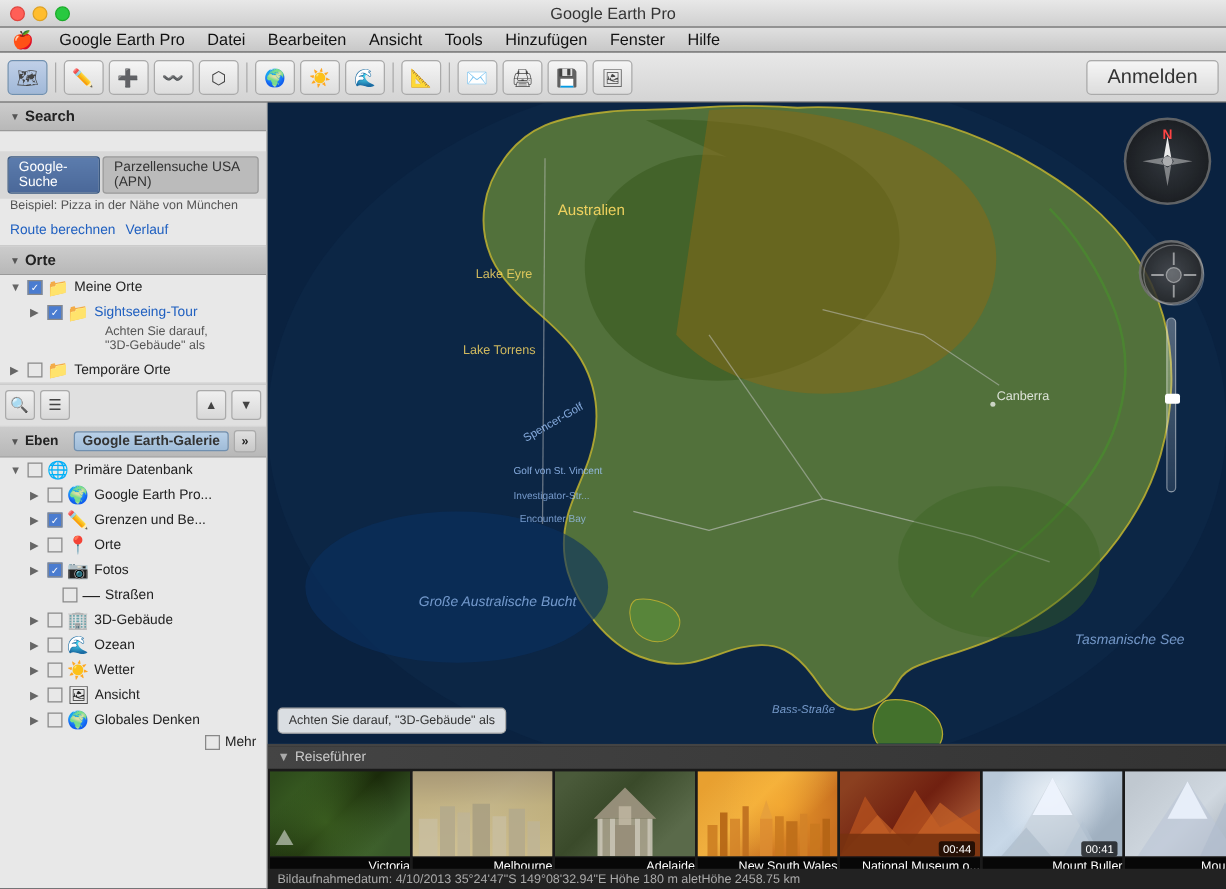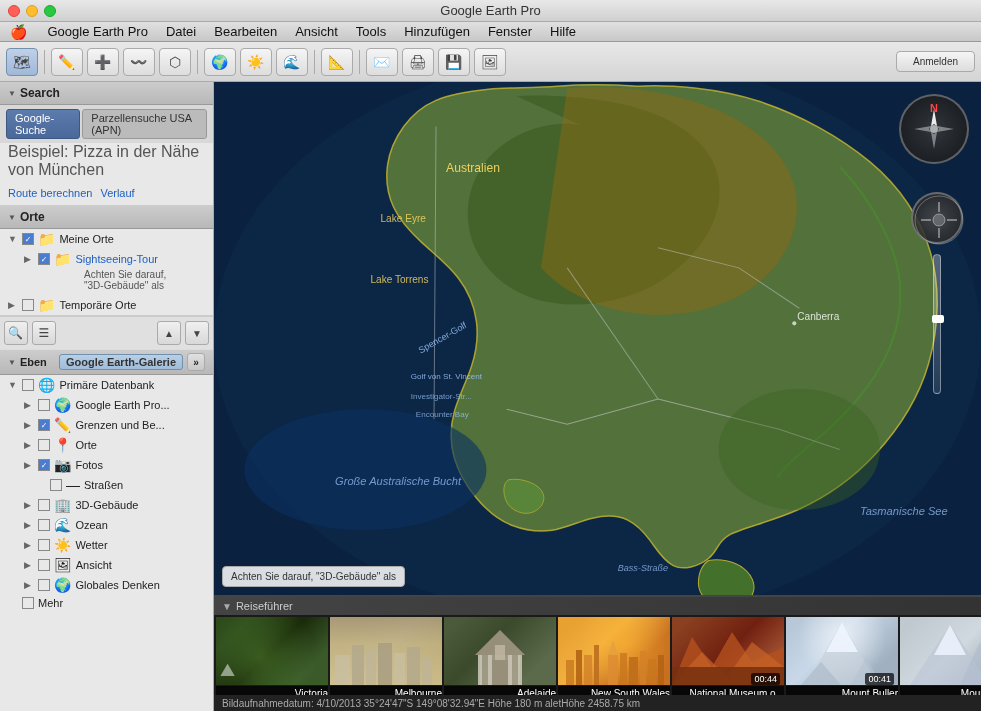--- a/index.html
+++ b/index.html
@@ -63,21 +63,21 @@
     }
     .toolbar-btn.active { background: linear-gradient(to bottom, #c0d0e8, #a0b8d8); border-color: #7090b0; }
     .toolbar-separator { width: 1px; height: 24px; background: #aaa; margin: 0 2px; }
     .sign-in-btn {
       margin-left: auto;
       padding: 4px 16px;
       background: linear-gradient(to bottom, #f5f5f5, #ddd);
       border: 1px solid #aaa;
       border-radius: 4px;
       cursor: pointer;
-      font-size: 10px;
+      font-size: 16px;
       color: #333;
     }
 
     
     .content-area {
       display: flex;
       flex: 1;
       overflow: hidden;
     }
 
@@ -106,20 +106,21 @@
       cursor: pointer;
     }
     .triangle { font-size: 8px; color: #555; }
 
     .search-section { border-bottom: 1px solid #ccc; }
     .search-tabs {
       display: flex;
       background: #d8d8d8;
       padding: 4px 6px;
       gap: 2px;
+      margin-top: 16px;
     }
     .search-tab {
       padding: 2px 8px;
       font-size: 11px;
       background: #bbb;
       border: 1px solid #999;
       border-radius: 3px;
       cursor: pointer;
       color: #333;
     }
@@ -146,21 +147,21 @@
     .search-btn {
       padding: 2px 10px;
       height: 22px;
       background: linear-gradient(to bottom, #f0f0f0, #d8d8d8);
       border: 1px solid #aaa;
       border-radius: 3px;
       font-size: 11px;
       cursor: pointer;
       color: #333;
     }
-    .search-hint { padding: 0 8px 6px; font-size: 16px; color: #555; }
+    .search-hint { padding: 0 8px 6px; font-size: 10px; color: #555; }
     .search-links { padding: 2px 8px 6px; display: flex; gap: 8px; }
     .search-link { font-size: 11px; color: #2060c0; cursor: pointer; text-decoration: none; }
 
     
     .places-section { flex: 0 0 auto; border-bottom: 1px solid #ccc; }
     .tree-item {
       display: flex;
       align-items: center;
       padding: 2px 8px;
       font-size: 12px;
@@ -572,21 +573,21 @@
           <span class="tree-checkbox folder"></span>
           <span class="tree-icon">🖼</span>
           <span class="tree-label">Ansicht</span>
         </div>
         <div class="tree-item" style="padding-left: 24px;">
           <span class="tree-expand">▶</span>
           <span class="tree-checkbox folder"></span>
           <span class="tree-icon">🌍</span>
           <span class="tree-label">Globales Denken</span>
         </div>
-        <div class="tree-item" style="">
+        <div class="tree-item" style=" justify-content: flex-end;">
           <span class="tree-expand"> </span>
           <span class="tree-checkbox folder"></span>
           <span class="tree-label">Mehr</span>
         </div>
       </div>
     </div>
 
     <div style="flex:1; display:flex; flex-direction:column; overflow:hidden;">
 
       <div class="map-area">

